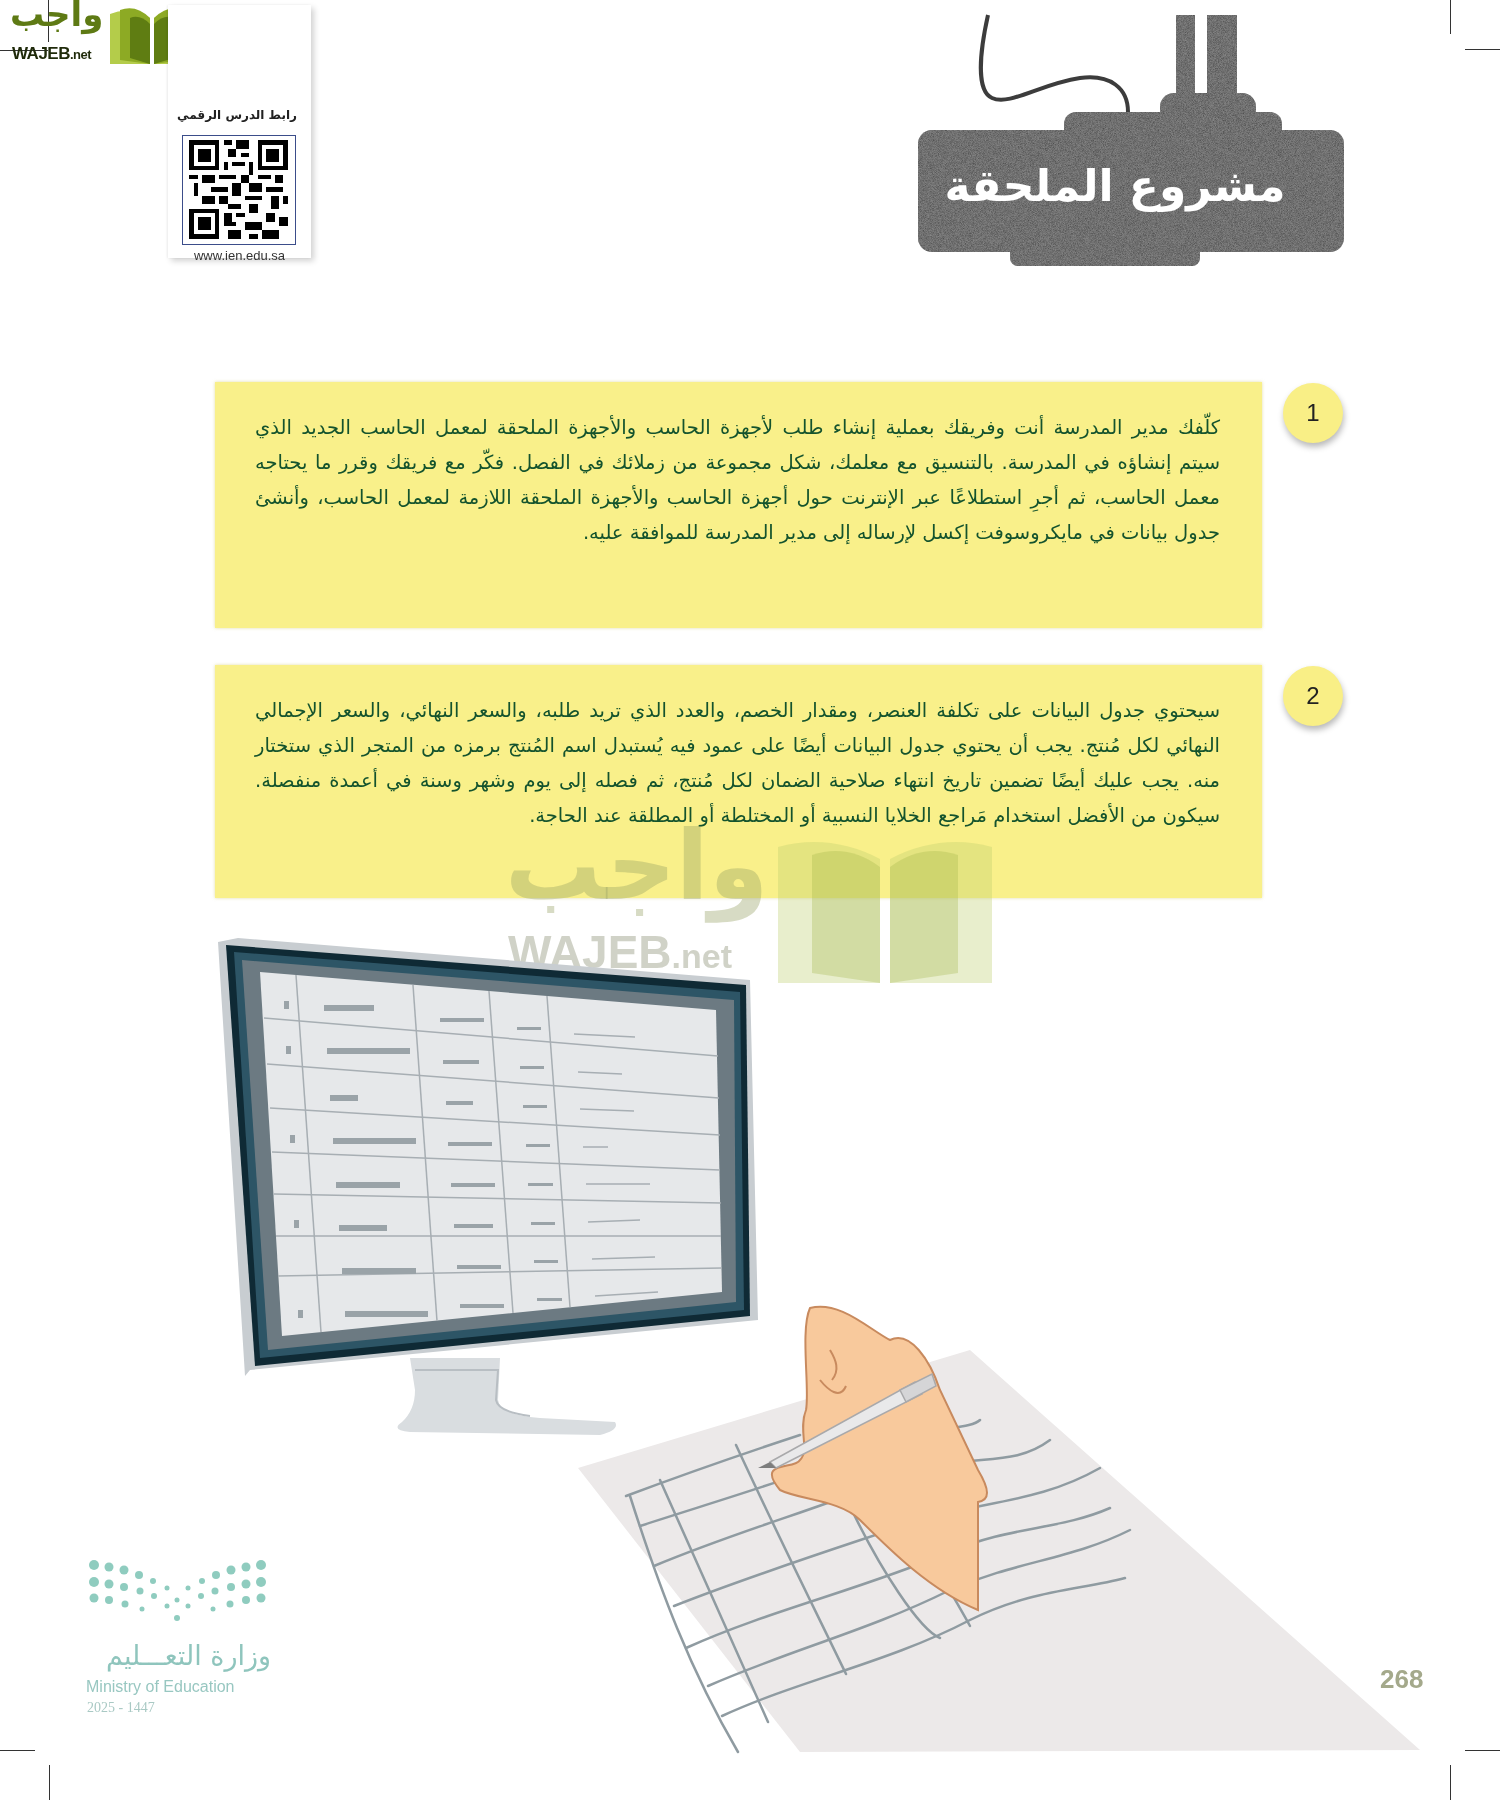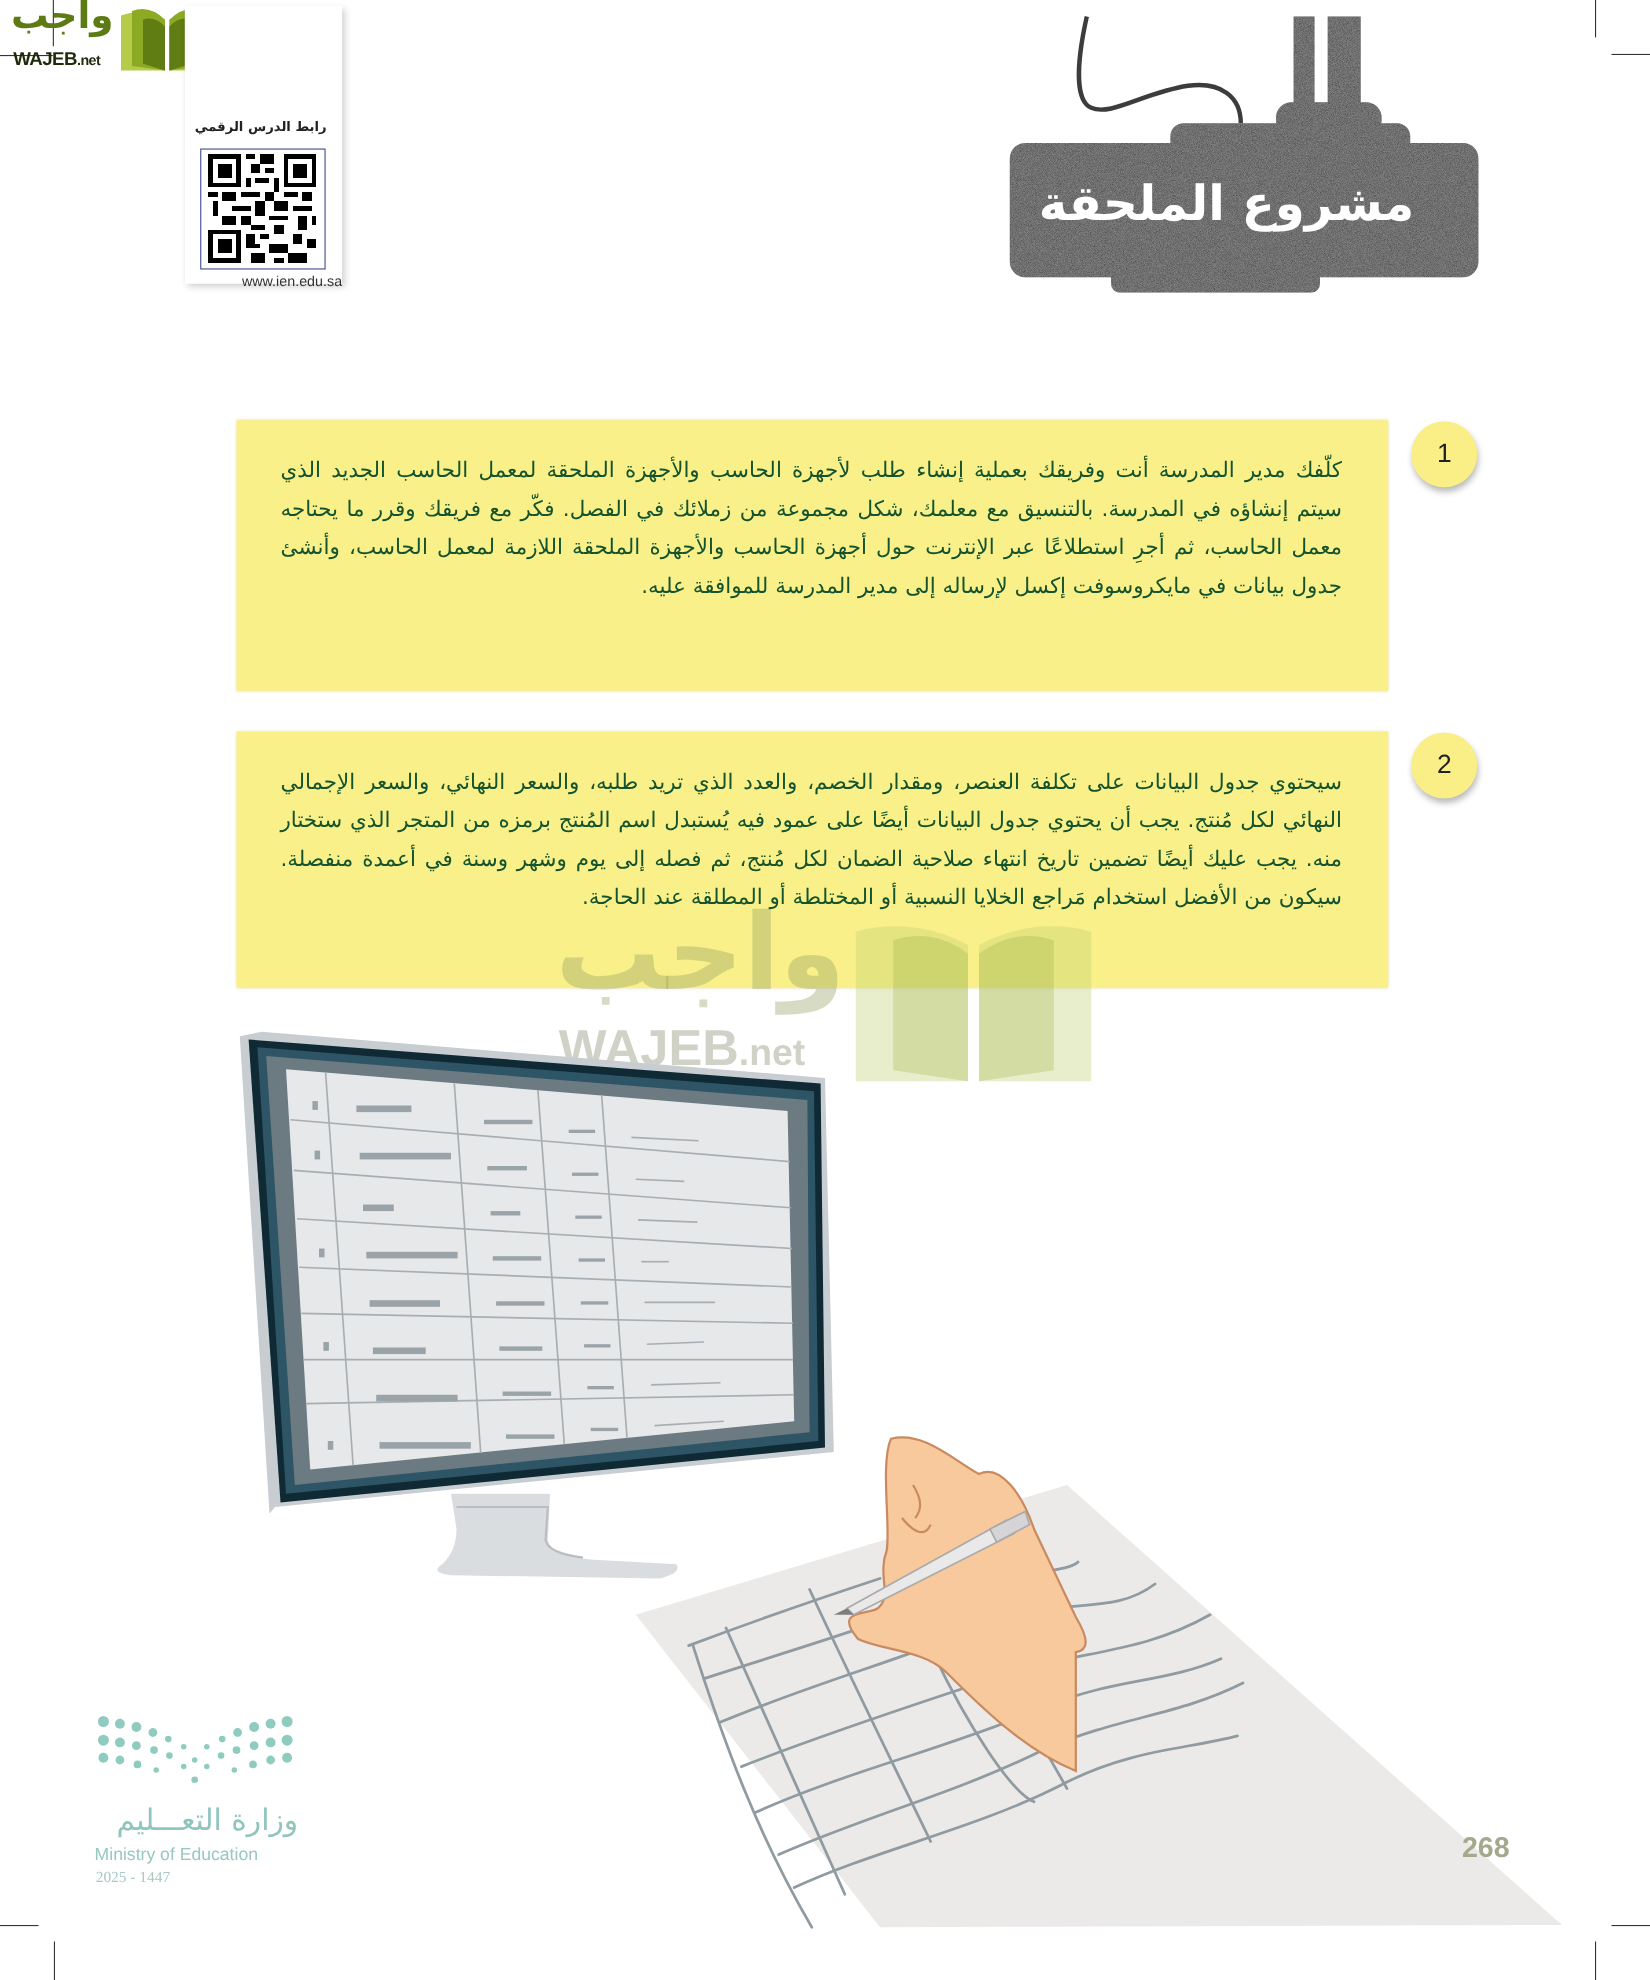--- a/index.html
+++ b/index.html
@@ -19,21 +19,21 @@
   .wajeb-en { position: absolute; left: 2px; top: 42px; font-family: "Liberation Sans", sans-serif; font-weight: bold; font-size: 17px; color: #1f2a0a; letter-spacing: -0.5px; }
   .wajeb-en small { font-size: 13px; }
 
   
   .qr-card {
     left: 168px; top: 5px; width: 143px; height: 253px; background: #fff;
     box-shadow: 3px 3px 6px rgba(0,0,0,0.18), -1px 0 2px rgba(0,0,0,0.05);
   }
   .qr-label { position: absolute; right: 14px; top: 103px; font-size: 12px; color: #222; direction: rtl; font-weight: bold; }
   .qr-box { position: absolute; left: 14px; top: 130px; width: 114px; height: 110px; border: 1.5px solid #3b4d8a; box-sizing: border-box; background: #fff; }
-  .qr-url { position: absolute; left: 0; width: 100%; top: 243px; text-align: right; font-family: "Liberation Sans", sans-serif; font-size: 13px; color: #333; }
+  .qr-url { position: absolute; left: 0; width: 100%; top: 243px; text-align: center; font-family: "Liberation Sans", sans-serif; font-size: 13px; color: #333; }
   .banner-title {
     position: absolute; left: 900px; top: 160px; width: 430px; text-align: center;
     color: #fff; font-size: 44px; font-weight: bold; direction: rtl; letter-spacing: 1px;
   }
 
   
   .task-box {
     position: absolute; background: #f9f08a; box-shadow: 0 0 3px rgba(200,190,80,0.5);
   }
   .task-text {
@@ -50,21 +50,21 @@
   
   .wm-ar { position: absolute; left: 505px; top: 818px; font-weight: bold; font-size: 96px; color: rgba(150,160,100,0.38); direction: rtl; line-height: 1; }
   .wm-en { position: absolute; left: 508px; top: 925px; font-family: "Liberation Sans", sans-serif; font-weight: bold; font-size: 46px; color: rgba(150,155,130,0.45); letter-spacing: 0px; }
   .wm-en small { font-size: 34px; }
 
   
   .moe-ar { position: absolute; left: 86px; top: 1640px; font-size: 27px; color: #8fc5bd; direction: rtl; letter-spacing: 2px; margin-left: 20px; }
   .moe-en { position: absolute; left: 86px; top: 1678px; font-family: "Liberation Sans", sans-serif; font-size: 16px; color: #98c7c1; }
   .moe-year { position: absolute; left: 87px; top: 1700px; font-family: Liberation Serif, serif; font-size: 14px; color: #a9c9c4; }
 
-  .page-num { position: absolute; left: 1329px; top: 1664px; font-family: "Liberation Sans", sans-serif; font-weight: bold; font-size: 26px; color: #a4a98b; }
+  .page-num { position: absolute; left: 1380px; top: 1664px; font-family: "Liberation Sans", sans-serif; font-weight: bold; font-size: 26px; color: #a4a98b; }
 </style>
 </head>
 <body>
 
 <div class="crop" style="left:48px;top:0;width:1px;height:42px;"></div>
 <div class="crop" style="left:0;top:50px;width:48px;height:1px;"></div>
 <div class="crop" style="left:1450px;top:0;width:1px;height:34px;"></div>
 <div class="crop" style="left:1465px;top:49px;width:35px;height:1px;"></div>
 <div class="crop" style="left:0;top:1750px;width:35px;height:1px;"></div>
 <div class="crop" style="left:49px;top:1765px;width:1px;height:35px;"></div>

